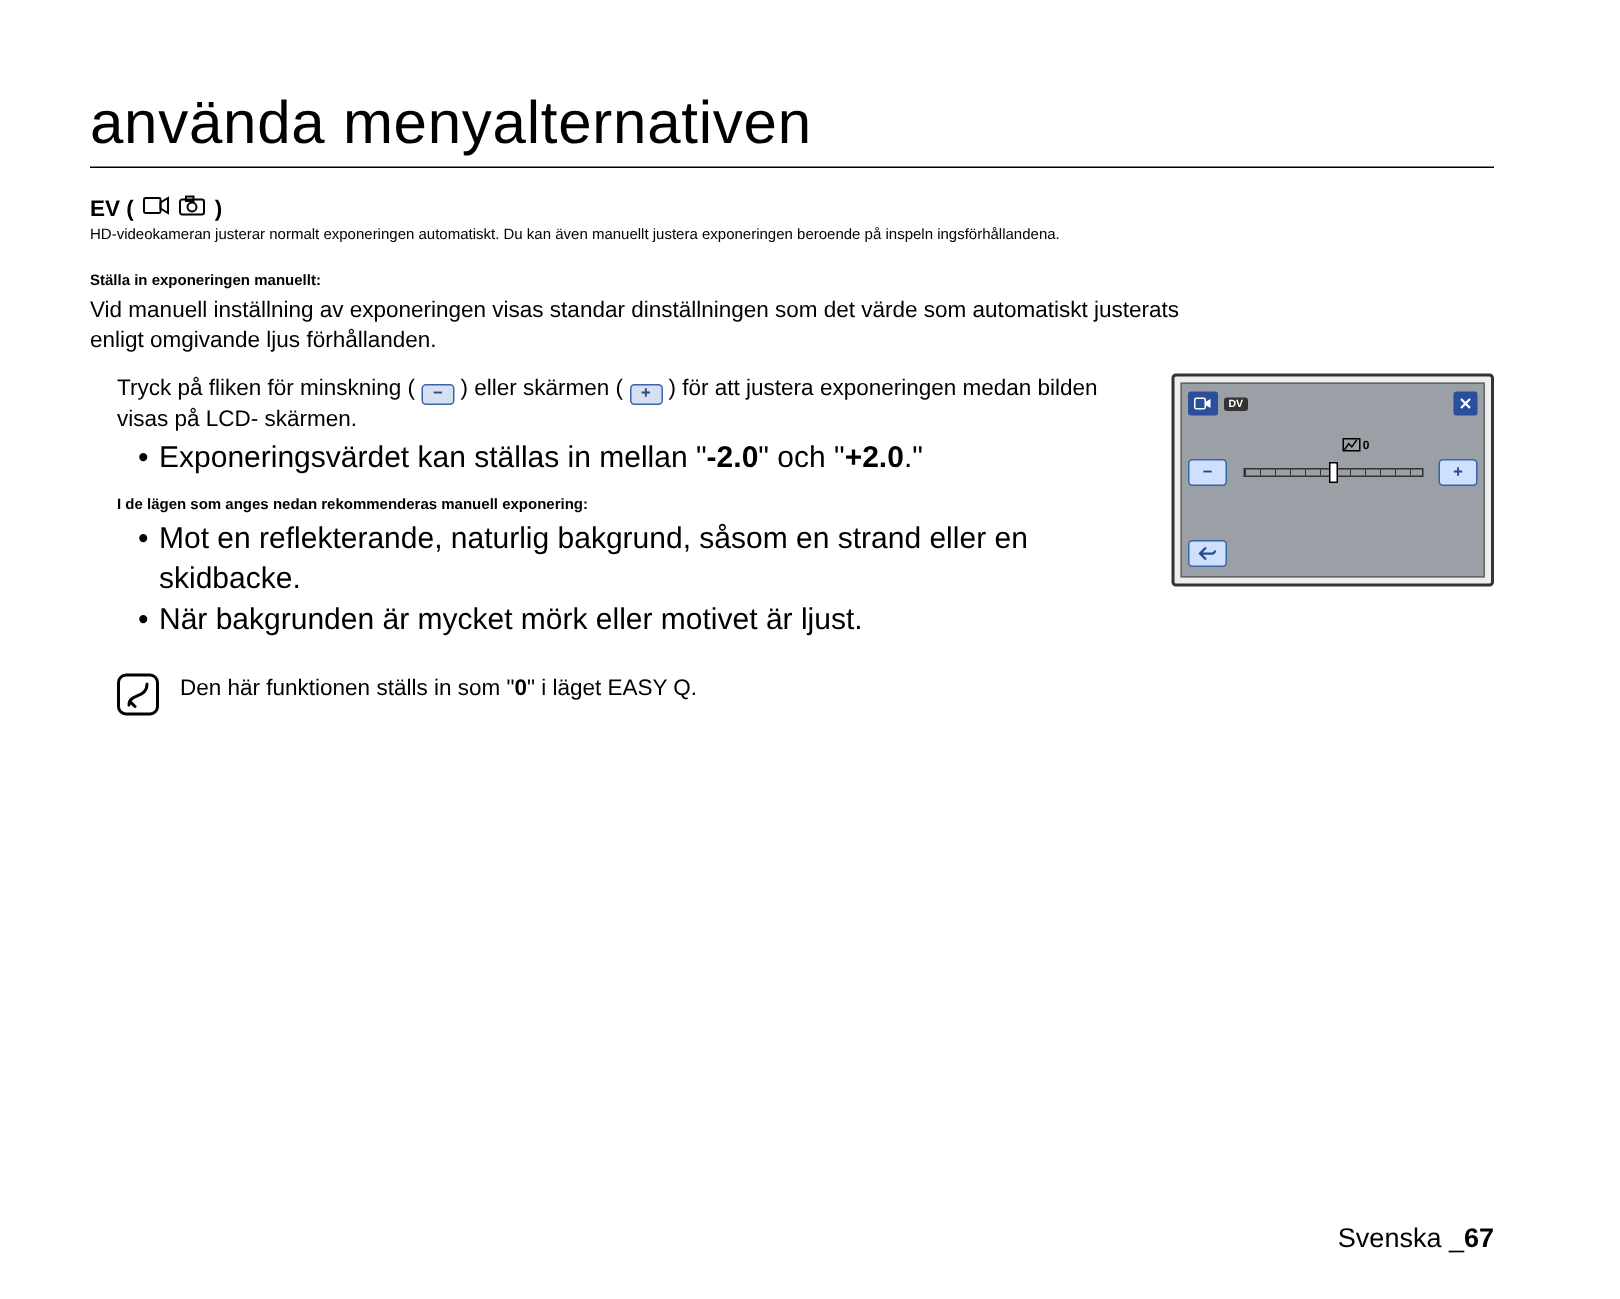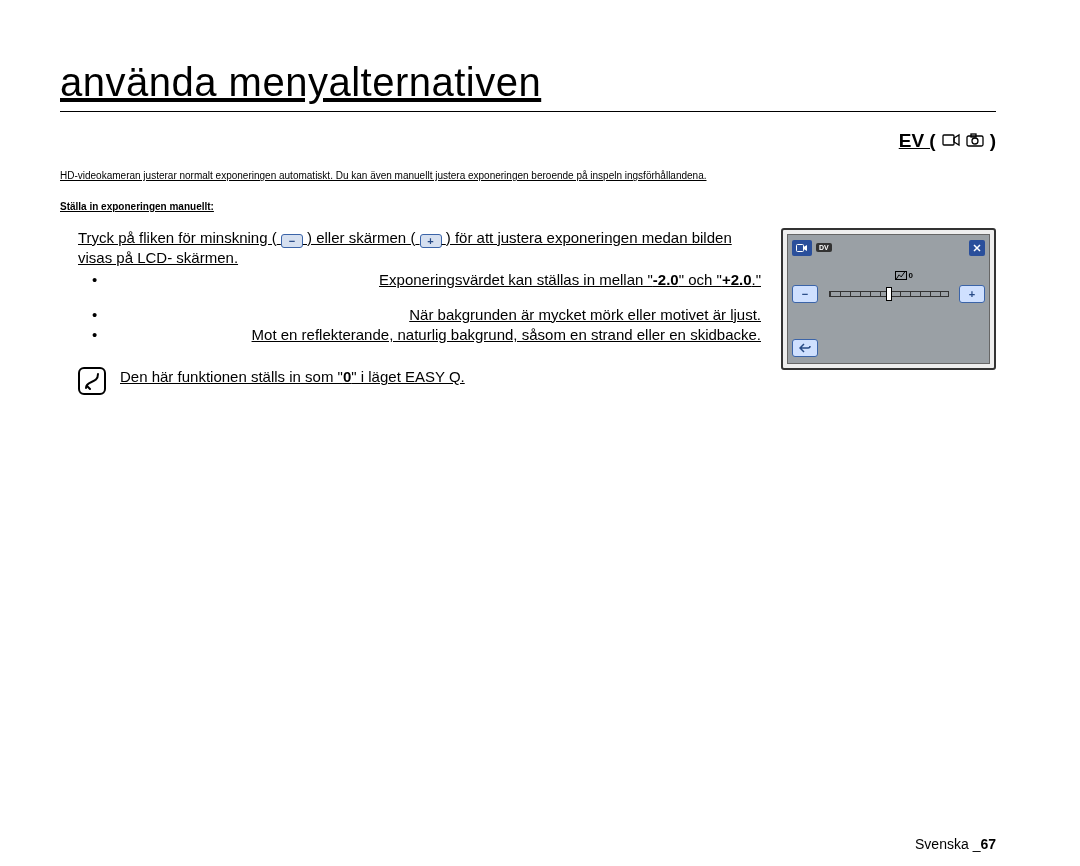--- a/index.html
+++ b/index.html
@@ -1,36 +1,36 @@
 <!DOCTYPE html>
 <html><head>
 <meta charset="utf-8">
 <style>
   * { box-sizing: border-box; margin: 0; padding: 0; }
   html, body { width: 1080px; height: 866px; background: #fff; font-family: Arial, Helvetica, sans-serif; color: #000; }
-  .page { position: relative; width: 1056px; height: 866px; padding: 60px 60px 40px 60px; text-decoration: underline; }
+  .page { position: relative; width: 1056px; height: 866px; padding: 60px 60px 40px 60px; }
   .title { font-size: 40px; font-weight: 300; letter-spacing: 0.5px; border-bottom: 1px solid #000; padding-bottom: 6px; margin-bottom: 18px; }
-  .section-heading { font-size: 19px; font-weight: bold; display: flex; align-items: center; gap: 6px; margin-bottom: 17px; justify-content: flex-end; }
+  .section-heading { font-size: 15px; font-weight: bold; display: flex; align-items: center; gap: 6px; margin-bottom: 2px; }
   .intro { font-size: 10px; line-height: 1.35; margin-bottom: 18px; max-width: 940px; }
   .subheading { font-size: 10px; font-weight: bold; margin-bottom: 4px; }
   .para { font-size: 15px; line-height: 1.35; max-width: 730px; }
   .content-row { display: flex; align-items: flex-start; gap: 20px; margin-left: 18px; }
   .text-col { flex: 1; }
   ul.bullets { list-style: none; margin-top: 2px; margin-left: 14px; }
-  ul.bullets li { font-size: 15px; line-height: 1.35; position: relative; padding-left: 14px; text-align: right; }
+  ul.bullets li { font-size: 20px; line-height: 1.35; position: relative; padding-left: 14px; }
   ul.bullets li::before { content: "•"; position: absolute; left: 0; }
   .b { font-weight: bold; }
   .inline-icon-box { display: inline-flex; align-items: center; justify-content: center; border: 1px solid #3b64a8; border-radius: 3px; width: 22px; height: 14px; background: #d6e0f0; vertical-align: -2px; }
   .inline-icon-box .sign { font-size: 11px; font-weight: bold; color: #274a85; line-height: 1; }
   .indicator-box { display: inline-flex; align-items: center; justify-content: center; border: 1.5px solid #000; width: 18px; height: 14px; vertical-align: -2px; }
   .indicator-box svg { width: 12px; height: 10px; }
   .note-row { display: flex; align-items: flex-start; gap: 14px; margin-top: 22px; }
   .note-icon { width: 28px; height: 28px; border: 2px solid #000; border-radius: 6px; display: flex; align-items: center; justify-content: center; flex-shrink: 0; }
   .note-icon svg { width: 16px; height: 18px; }
-  .footer { position: absolute; bottom: 14px; right: 60px; font-size: 14px; }
+  .footer { position: absolute; bottom: 30px; right: 60px; font-size: 18px; }
   .footer .pnum { font-weight: bold; }
 
   
   .mode-icon { display: inline-block; }
 
   
   .lcd-wrap { width: 215px; flex-shrink: 0; }
   .lcd-outer { border: 2px solid #333; border-radius: 3px; background: #eee; padding: 4px; }
   .lcd-inner { width: 100%; height: 130px; background: #9aa0a5; position: relative; border: 1px solid #666; }
   .lcd-top { position: absolute; top: 4px; left: 4px; right: 4px; height: 18px; display: flex; align-items: center; gap: 4px; }
@@ -71,20 +71,21 @@
           <rect x="5" y="1" width="5" height="3" fill="none" stroke="#000" stroke-width="1.3"></rect>
           <circle cx="9" cy="8" r="3" fill="none" stroke="#000" stroke-width="1.3"></circle>
         </svg>
     </span>
     <span> )</span>
   </div>
 
   <p class="intro">HD-videokameran justerar normalt exponeringen automatiskt. Du kan även manuellt justera exponeringen beroende på inspeln ingsförhållandena.</p>
 
   <p class="subheading">Ställa in exponeringen manuellt:</p>
+  <p class="para">Vid manuell inställning av exponeringen visas standar dinställningen som det värde som automatiskt justerats enligt omgivande ljus förhållanden.</p>
 
   <div style="height:12px"></div>
 
   <div class="content-row">
     <div class="text-col">
       <p class="para">
         <span>Tryck på fliken för minskning (</span>
         <span class="inline-icon-box">
             <span class="sign">−</span>
           </span>
@@ -94,23 +95,24 @@
           </span>
         <span>) för att justera exponeringen medan bilden visas på LCD- skärmen.</span>
       </p>
       <ul class="bullets">
         <li>
           <span>Exponeringsvärdet kan ställas in mellan "</span><span class="b">-2.0</span><span>" och "</span><span class="b">+2.0</span><span>."</span>
         </li>
       </ul>
 
       <div style="height:12px"></div>
+      <p class="subheading">I de lägen som anges nedan rekommenderas manuell exponering:</p>
       <ul class="bullets">
+        <li>Mot en reflekterande, naturlig bakgrund, såsom en strand eller en skidbacke.</li>
         <li>När bakgrunden är mycket mörk eller motivet är ljust.</li>
-        <li>Mot en reflekterande, naturlig bakgrund, såsom en strand eller en skidbacke.</li>
       </ul>
 
       <div class="note-row">
         <div class="note-icon">
           <svg viewBox="0 0 16 18">
               <path d="M2 16 C2 8 14 12 14 2 M3 14 L6 17" stroke="#000" stroke-width="2" fill="none" stroke-linecap="round"></path>
             </svg>
         </div>
         <p class="para">
           <span>Den här funktionen ställs in som "</span><span class="b">0</span><span>" i läget EASY Q.</span>

